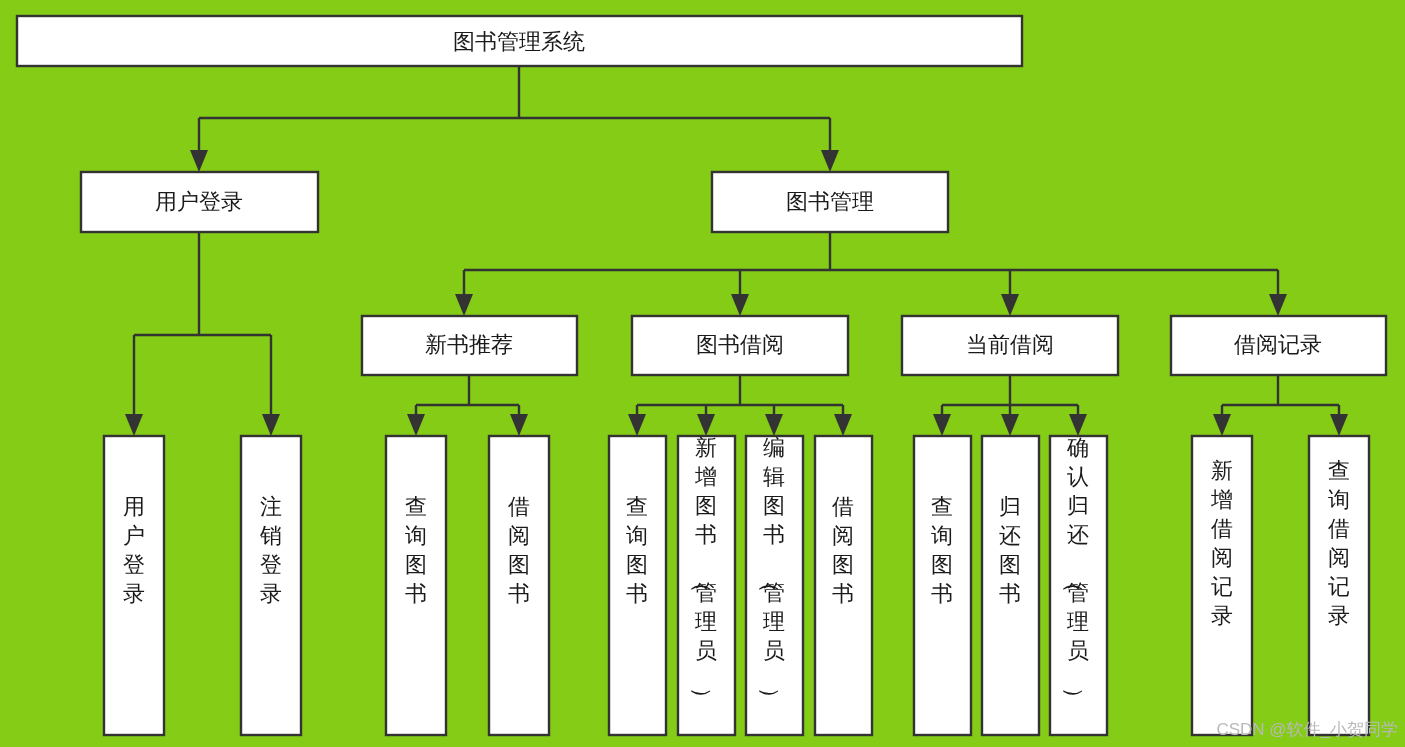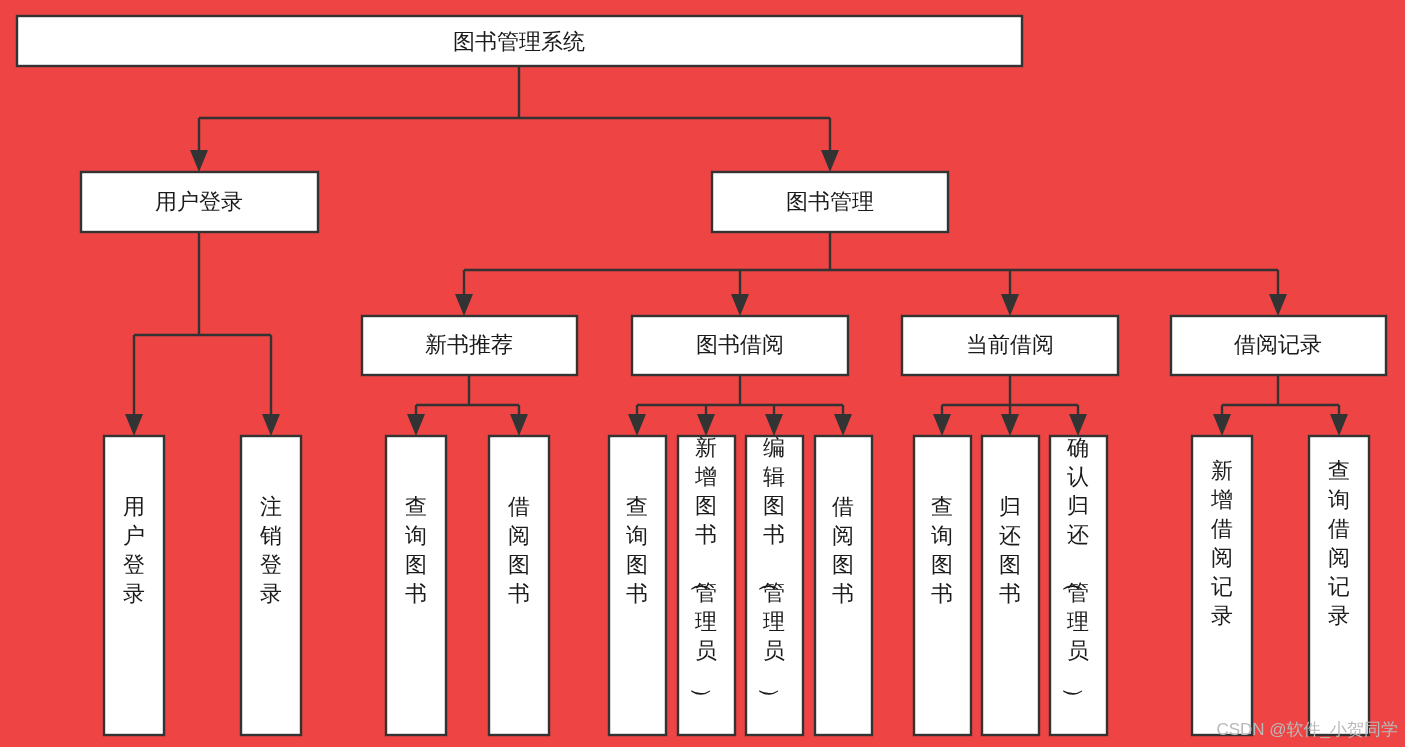--- a/index.html
+++ b/index.html
@@ -10,21 +10,21 @@
   body {
     width: 1405px;
     height: 747px;
     font-family: "Liberation Sans", "DejaVu Sans", sans-serif;
     overflow: hidden;
   }
   #diagram-root {
     position: relative;
     width: 1405px;
     height: 747px;
-    background: #ef4444;
+    background: #84cc16;
   }
   svg.diagram-canvas {
     position: absolute;
     left: 0;
     top: 0;
     width: 1405px;
     height: 747px;
   }
   .node-box {
     fill: #ffffff;

